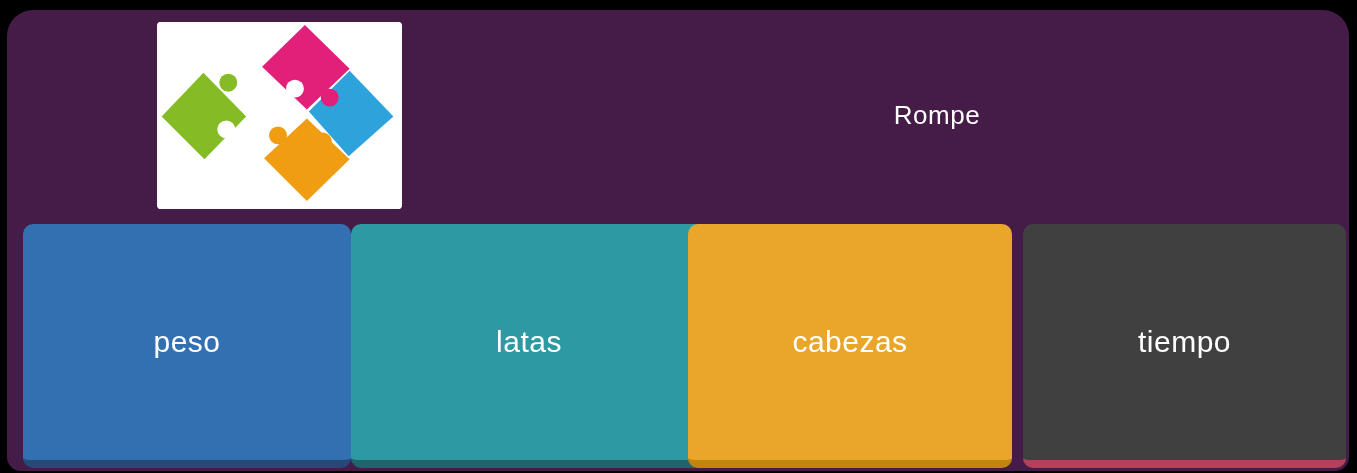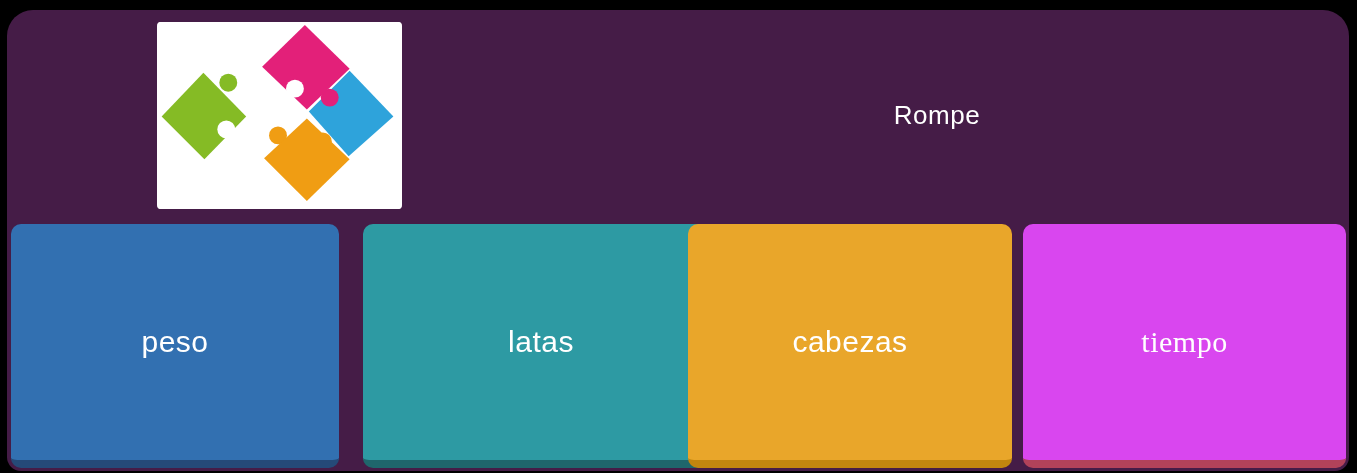--- a/index.html
+++ b/index.html
@@ -43,22 +43,22 @@
     align-items: center;
     justify-content: center;
     cursor: pointer;
   }
   .answer-card .answer-label {
     color: #fff;
     font-size: 30px;
     font-weight: 500;
     letter-spacing: 0.5px;
   }
-  .answer-0 { left: 4px;    width: 328px; }
-  .answer-1 { left: 356px;  width: 356px; }
+  .answer-0 { left: 16px;    width: 328px; }
+  .answer-1 { left: 344px;  width: 356px; }
   .answer-2 { left: 681px;  width: 324px; }
   .answer-3 { left: 1016px; width: 323px; }
 </style>
 </head>
 <body style="background: rgb(0, 0, 0);">
 
 <div class="stage" style="background: rgb(69, 28, 71);">
 
   <div class="question-image-card">
     <svg viewBox="0 0 245 188" aria-hidden="true">
@@ -88,17 +88,17 @@
   </div>
 
   <div class="answer-card answer-1" style="background: rgb(45, 154, 163); border-bottom-color: rgb(31, 102, 108);">
     <span class="answer-label">latas</span>
   </div>
 
   <div class="answer-card answer-2" style="background: rgb(233, 166, 42); border-bottom-color: rgb(194, 134, 15);">
     <span class="answer-label">cabezas</span>
   </div>
 
-  <div class="answer-card answer-3" style="background: #d946ef; border-bottom-color: rgb(178, 66, 90); font-family: Liberation Serif, serif;">
+  <div class="answer-card answer-3" style="background: #404040; border-bottom-color: rgb(178, 66, 90);">
     <span class="answer-label">tiempo</span>
   </div>
 
 </div>
 
 </body></html>

